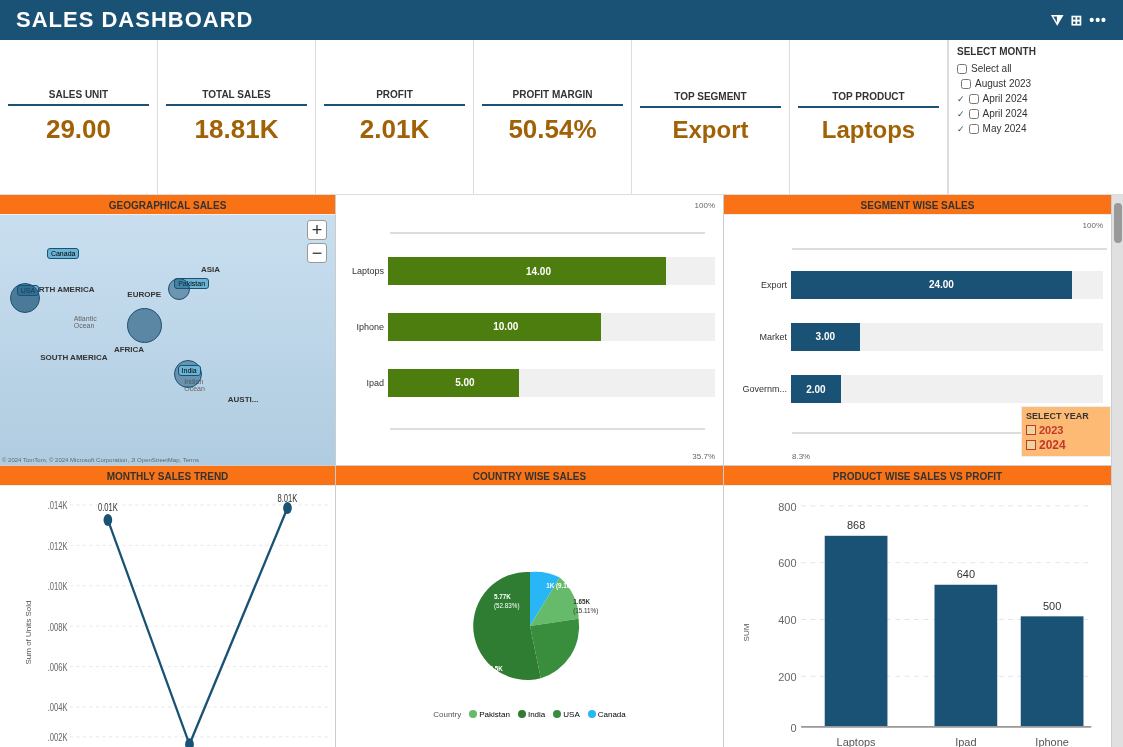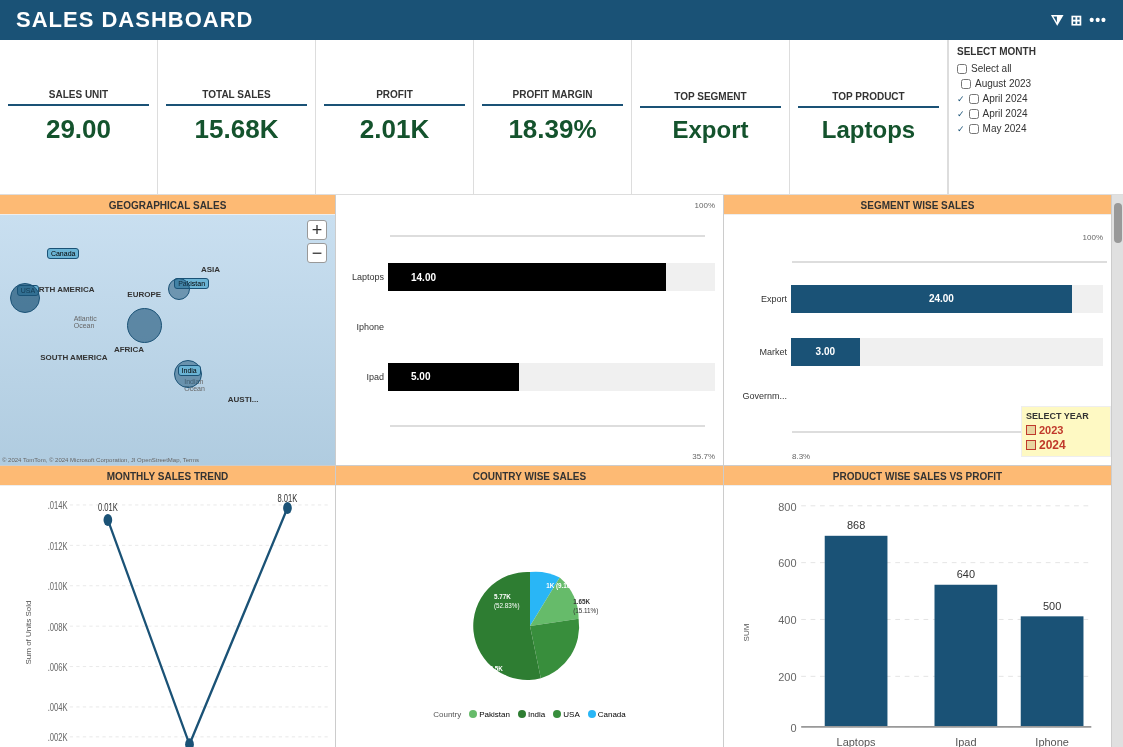--- a/index.html
+++ b/index.html
@@ -43,21 +43,21 @@
       text-transform: uppercase;
       border-bottom: 2px solid #1a5276;
       width: 100%;
       text-align: center;
       padding-bottom: 4px;
       margin-bottom: 8px;
     }
     .kpi-value {
       font-size: 26px;
       font-weight: bold;
-      color: #14532d;
+      color: #a16207;
     }
     .kpi-card.top-seg .kpi-value { font-size: 24px; }
     .kpi-card.top-prod .kpi-value { font-size: 24px; }
 
     .select-month-panel {
       width: 175px;
       border-left: 1px solid #ddd;
       padding: 6px 8px;
       background: white;
       font-size: 10px;
@@ -86,21 +86,21 @@
       flex-direction: column;
     }
     .chart-title {
       font-size: 10px;
       font-weight: bold;
       text-align: center;
       color: #333;
       text-transform: uppercase;
       padding: 5px 0 3px;
       border-bottom: 1px solid #eee;
-      background: #fdba74;
+      background: #f97316;
     }
 
     
     .geo-map {
       flex: 1;
       background: #b8d4e8;
       position: relative;
       overflow: hidden;
     }
     .map-bg {
@@ -144,23 +144,24 @@
     .bar-row {
       display: flex;
       align-items: center;
       margin-bottom: 8px;
       gap: 4px;
     }
     .bar-label { width: 40px; font-size: 9px; color: #333; text-align: right; }
     .bar-track { flex: 1; background: #f0f0f0; height: 28px; position: relative; }
     .bar-fill {
       height: 100%;
-      background: #000000;
-      display: flex;
-      align-items: center;
+      background: #4d7c0f;
+      display: flex;
+      align-items: center;
+      justify-content: center;
       color: white;
       font-size: 10px;
       font-weight: bold;
       padding-left: 23px;
     }
 
     
     .seg-bar-row { display: flex; align-items: center; margin-bottom: 8px; gap: 4px; }
     .seg-bar-label { width: 55px; font-size: 9px; color: #333; text-align: right; }
     .seg-bar-track { flex: 1; background: #f0f0f0; height: 28px; position: relative; }
@@ -210,29 +211,29 @@
 </div>
 
 <div class="kpi-row">
 
   <div class="kpi-card">
     <div class="kpi-label">SALES UNIT</div>
     <div class="kpi-value">29.00</div>
   </div>
   <div class="kpi-card">
     <div class="kpi-label">TOTAL SALES</div>
-    <div class="kpi-value">15.68K</div>
+    <div class="kpi-value">18.81K</div>
   </div>
   <div class="kpi-card">
     <div class="kpi-label">PROFIT</div>
     <div class="kpi-value">2.01K</div>
   </div>
   <div class="kpi-card">
     <div class="kpi-label">PROFIT MARGIN</div>
-    <div class="kpi-value">18.39%</div>
+    <div class="kpi-value">50.54%</div>
   </div>
   <div class="kpi-card top-seg">
     <div class="kpi-label">TOP SEGMENT</div>
     <div class="kpi-value">Export</div>
   </div>
   <div class="kpi-card top-prod">
     <div class="kpi-label">TOP PRODUCT</div>
     <div class="kpi-value">Laptops</div>
   </div>
 
@@ -310,37 +311,42 @@
           <div class="bar-label">Laptops</div>
           <div class="bar-track">
             <div class="bar-fill" style="width:85%;">
               <span>14.00</span>
             </div>
           </div>
         </div>
 
         <div class="bar-row">
           <div class="bar-label">Iphone</div>
+          <div class="bar-track">
+            <div class="bar-fill" style="width:65%;">
+              <span>10.00</span>
+            </div>
+          </div>
         </div>
 
         <div class="bar-row">
           <div class="bar-label">Ipad</div>
           <div class="bar-track">
             <div class="bar-fill" style="width:40%;">
               <span>5.00</span>
             </div>
           </div>
         </div>
 
         <div style="width:85%;height:2px;background:#ddd;margin-left:46px;margin-top:4px;"></div>
         <div style="text-align:right;font-size:8px;color:#666;margin-left:46px;margin-top:2px;">35.7%</div>
       </div>
     </div>
 
-    <div class="chart-section" style="position:relative;gap:12px;">
+    <div class="chart-section" style="position:relative;">
       <div class="chart-title">SEGMENT WISE SALES</div>
       <div class="bar-chart-container">
         <div style="text-align:right;font-size:8px;color:#666;margin-bottom:2px;">100%</div>
         <div style="width:85%;height:2px;background:#ddd;margin-left:60px;margin-bottom:4px;"></div>
 
         <div class="seg-bar-row">
           <div class="seg-bar-label">Export</div>
           <div class="seg-bar-track">
             <div class="seg-bar-fill" style="width:90%;padding-left:20px;">
               <span>24.00</span>
@@ -352,27 +358,32 @@
           <div class="seg-bar-label">Market</div>
           <div class="seg-bar-track">
             <div class="seg-bar-fill" style="width:22%;">
               <span>3.00</span>
             </div>
           </div>
         </div>
 
         <div class="seg-bar-row">
           <div class="seg-bar-label">Governm...</div>
+          <div class="seg-bar-track">
+            <div class="seg-bar-fill" style="width:16%;">
+              <span>2.00</span>
+            </div>
+          </div>
         </div>
 
         <div style="width:85%;height:2px;background:#ddd;margin-left:60px;margin-top:4px;"></div>
         <div style="font-size:8px;color:#666;margin-left:60px;margin-top:2px;">8.3%</div>
       </div>
 
-      <div style="position:absolute;bottom:8px;right:0;width:90px;background:#fef9c3;padding:4px;border:1px solid #eee;margin-left:33px;">
+      <div style="position:absolute;bottom:8px;right:0;width:90px;background:#fdba74;padding:4px;border:1px solid #eee;margin-left:33px;">
         <div style="font-size:9px;font-weight:bold;color:#333;text-transform:uppercase;margin-bottom:3px;">SELECT YEAR</div>
         <div style="display:flex;align-items:center;gap:3px;margin-bottom:2px;">
           <div style="width:10px;height:10px;background:#e8d5a0;border:1px solid #c0392b;"></div>
           <span style="color:#c0392b;font-size:11px;font-weight:bold;">2023</span>
         </div>
         <div style="display:flex;align-items:center;gap:3px;">
           <div style="width:10px;height:10px;background:#e8d5a0;border:1px solid #c0392b;"></div>
           <span style="color:#c0392b;font-size:12px;font-weight:bold;">2024</span>
         </div>
       </div>

